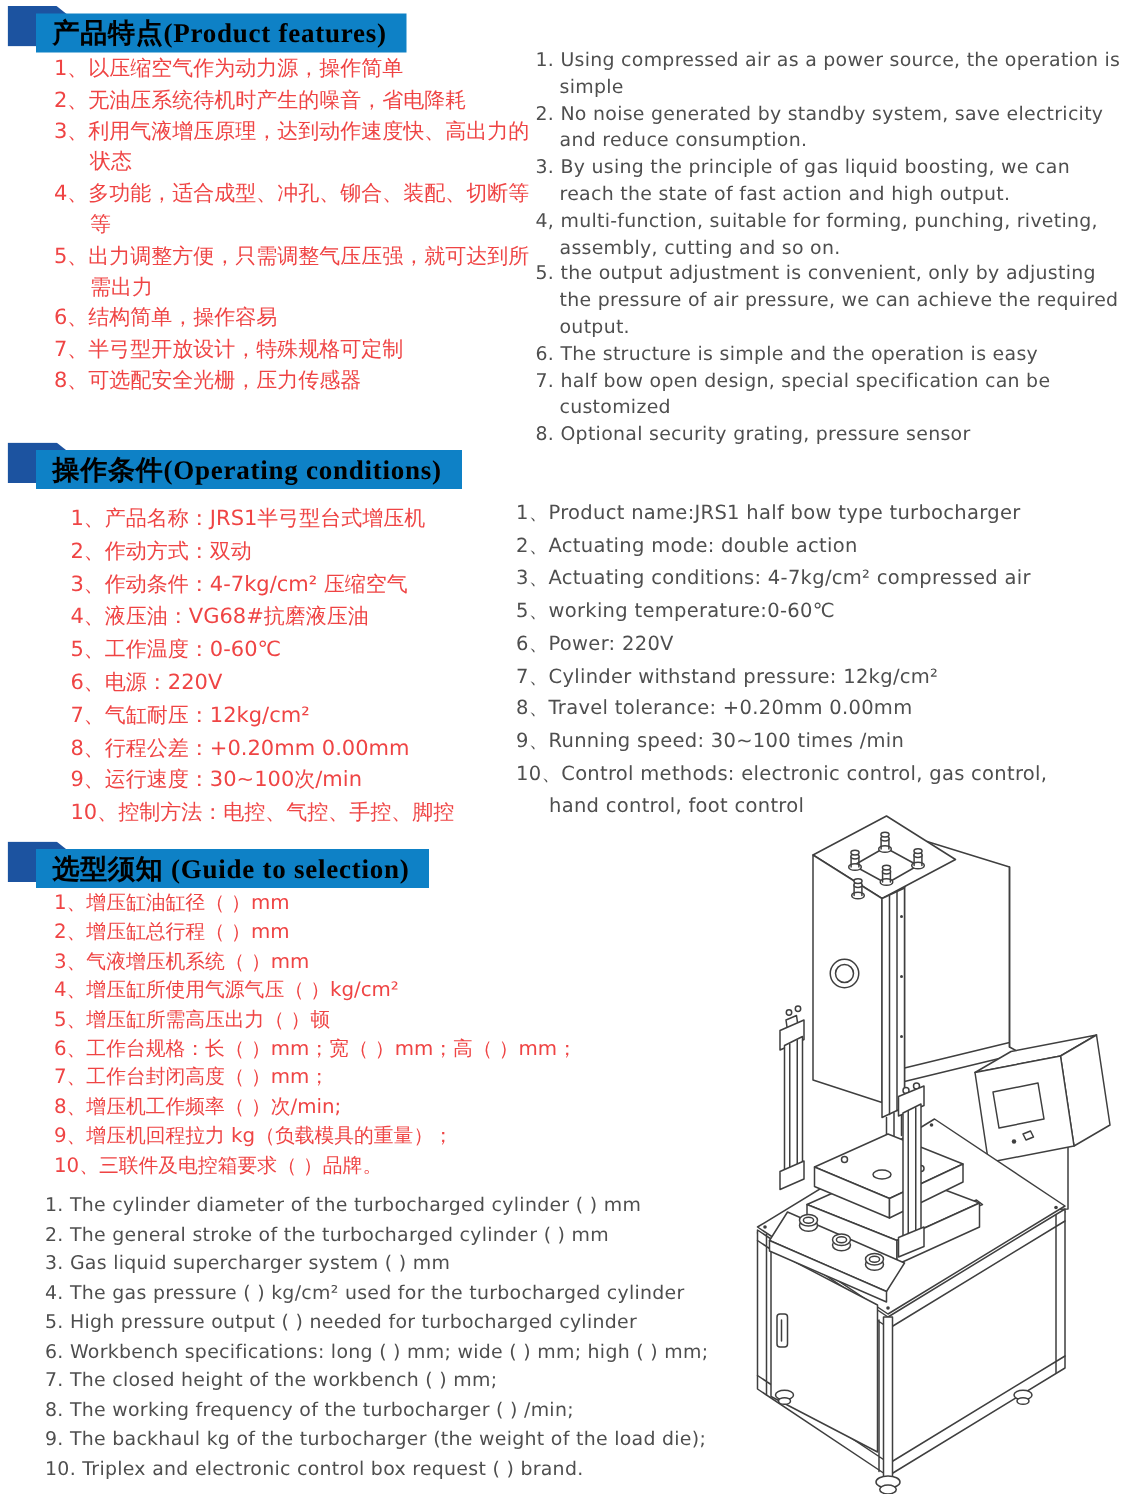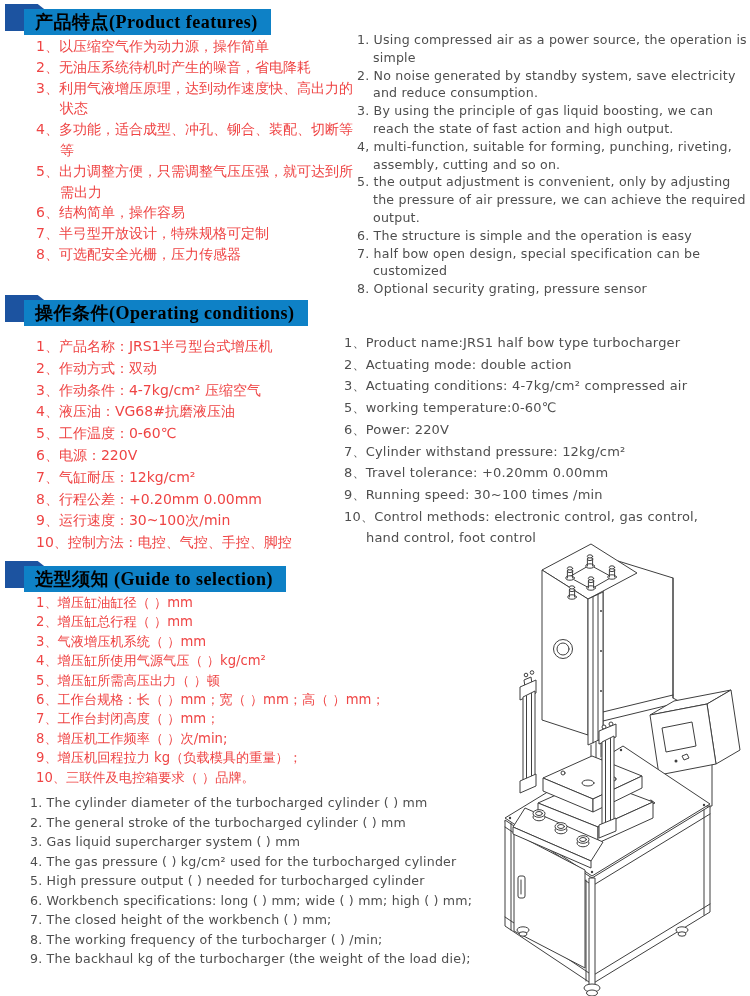--- a/index.html
+++ b/index.html
@@ -20,21 +20,21 @@
     padding:0 13px 0 11px;white-space:nowrap;
   }
   
   ul.lst{position:absolute;margin:0;padding:0;list-style:none;}
   ul.lst li{padding-left:24px;text-indent:-24px;}
   .cn{color:#ef4444;font-size:14px;}
   .en{color:#4e4e4e;font-size:12.6px;letter-spacing:.2px;}
   #s1cn{left:36px;top:36px;width:326px;line-height:20.8px;}
   #s1en{left:357px;top:31px;width:396px;line-height:17.8px;}
   #s1en li{padding-left:16px;text-indent:-16px;}
-  #s2cn{left:36px;top:336px;width:330px;line-height:21.8px;}
+  #s2cn{left:47px;top:336px;width:330px;line-height:21.8px;}
   #s2en{left:344px;top:332px;width:378px;line-height:21.7px;font-size:13px;}
   #s2en li{padding-left:22px;text-indent:-22px;}
   #s3cn{left:36px;top:593px;width:414px;line-height:19.4px;font-size:13.2px;}
   #s3en{left:30px;top:793px;width:448px;line-height:19.5px;}
   #s3en li{padding-left:17px;text-indent:-17px;}
   #machine{position:absolute;left:440px;top:516px;}
   svg .ln{stroke:#3f3f3f;stroke-width:1;fill:none;stroke-linejoin:round;stroke-linecap:round;}
   svg .fc{stroke:#3f3f3f;stroke-width:1;fill:#ffffff;stroke-linejoin:round;}
   svg .dot{fill:#3f3f3f;stroke:none;}
 </style>
@@ -114,20 +114,21 @@
     <ul class="lst en" id="s3en">
       <li>1. The cylinder diameter of the turbocharged cylinder (  ) mm</li>
       <li>2. The general stroke of the turbocharged cylinder (  ) mm</li>
       <li>3. Gas liquid supercharger system (  ) mm</li>
       <li>4.  The gas pressure (  ) kg/cm² used for the turbocharged cylinder</li>
       <li>5. High pressure output (   ) needed for turbocharged cylinder</li>
       <li>6. Workbench specifications: long (  ) mm; wide (  ) mm; high (  ) mm;</li>
       <li>7.  The closed height of the workbench (  ) mm;</li>
       <li>8.  The working frequency of the turbocharger (  ) /min;</li>
       <li>9.  The backhaul kg of the turbocharger (the weight of the load die);</li>
+      <li>10.  Triplex and electronic control box request (  ) brand.</li>
     </ul>
   </div>
 
   <svg id="machine" width="310" height="480" viewBox="0 0 310 480">
 
     <g>
       <path class="fc" d="M163,76 L178,45 L233,62 L233,182 L272,203 L272,290 L163,292 Z"></path>
       <path class="ln" d="M163,196 L233,179 M163,205 L233,188 M233,182 L233,62"></path>
     </g>
 

